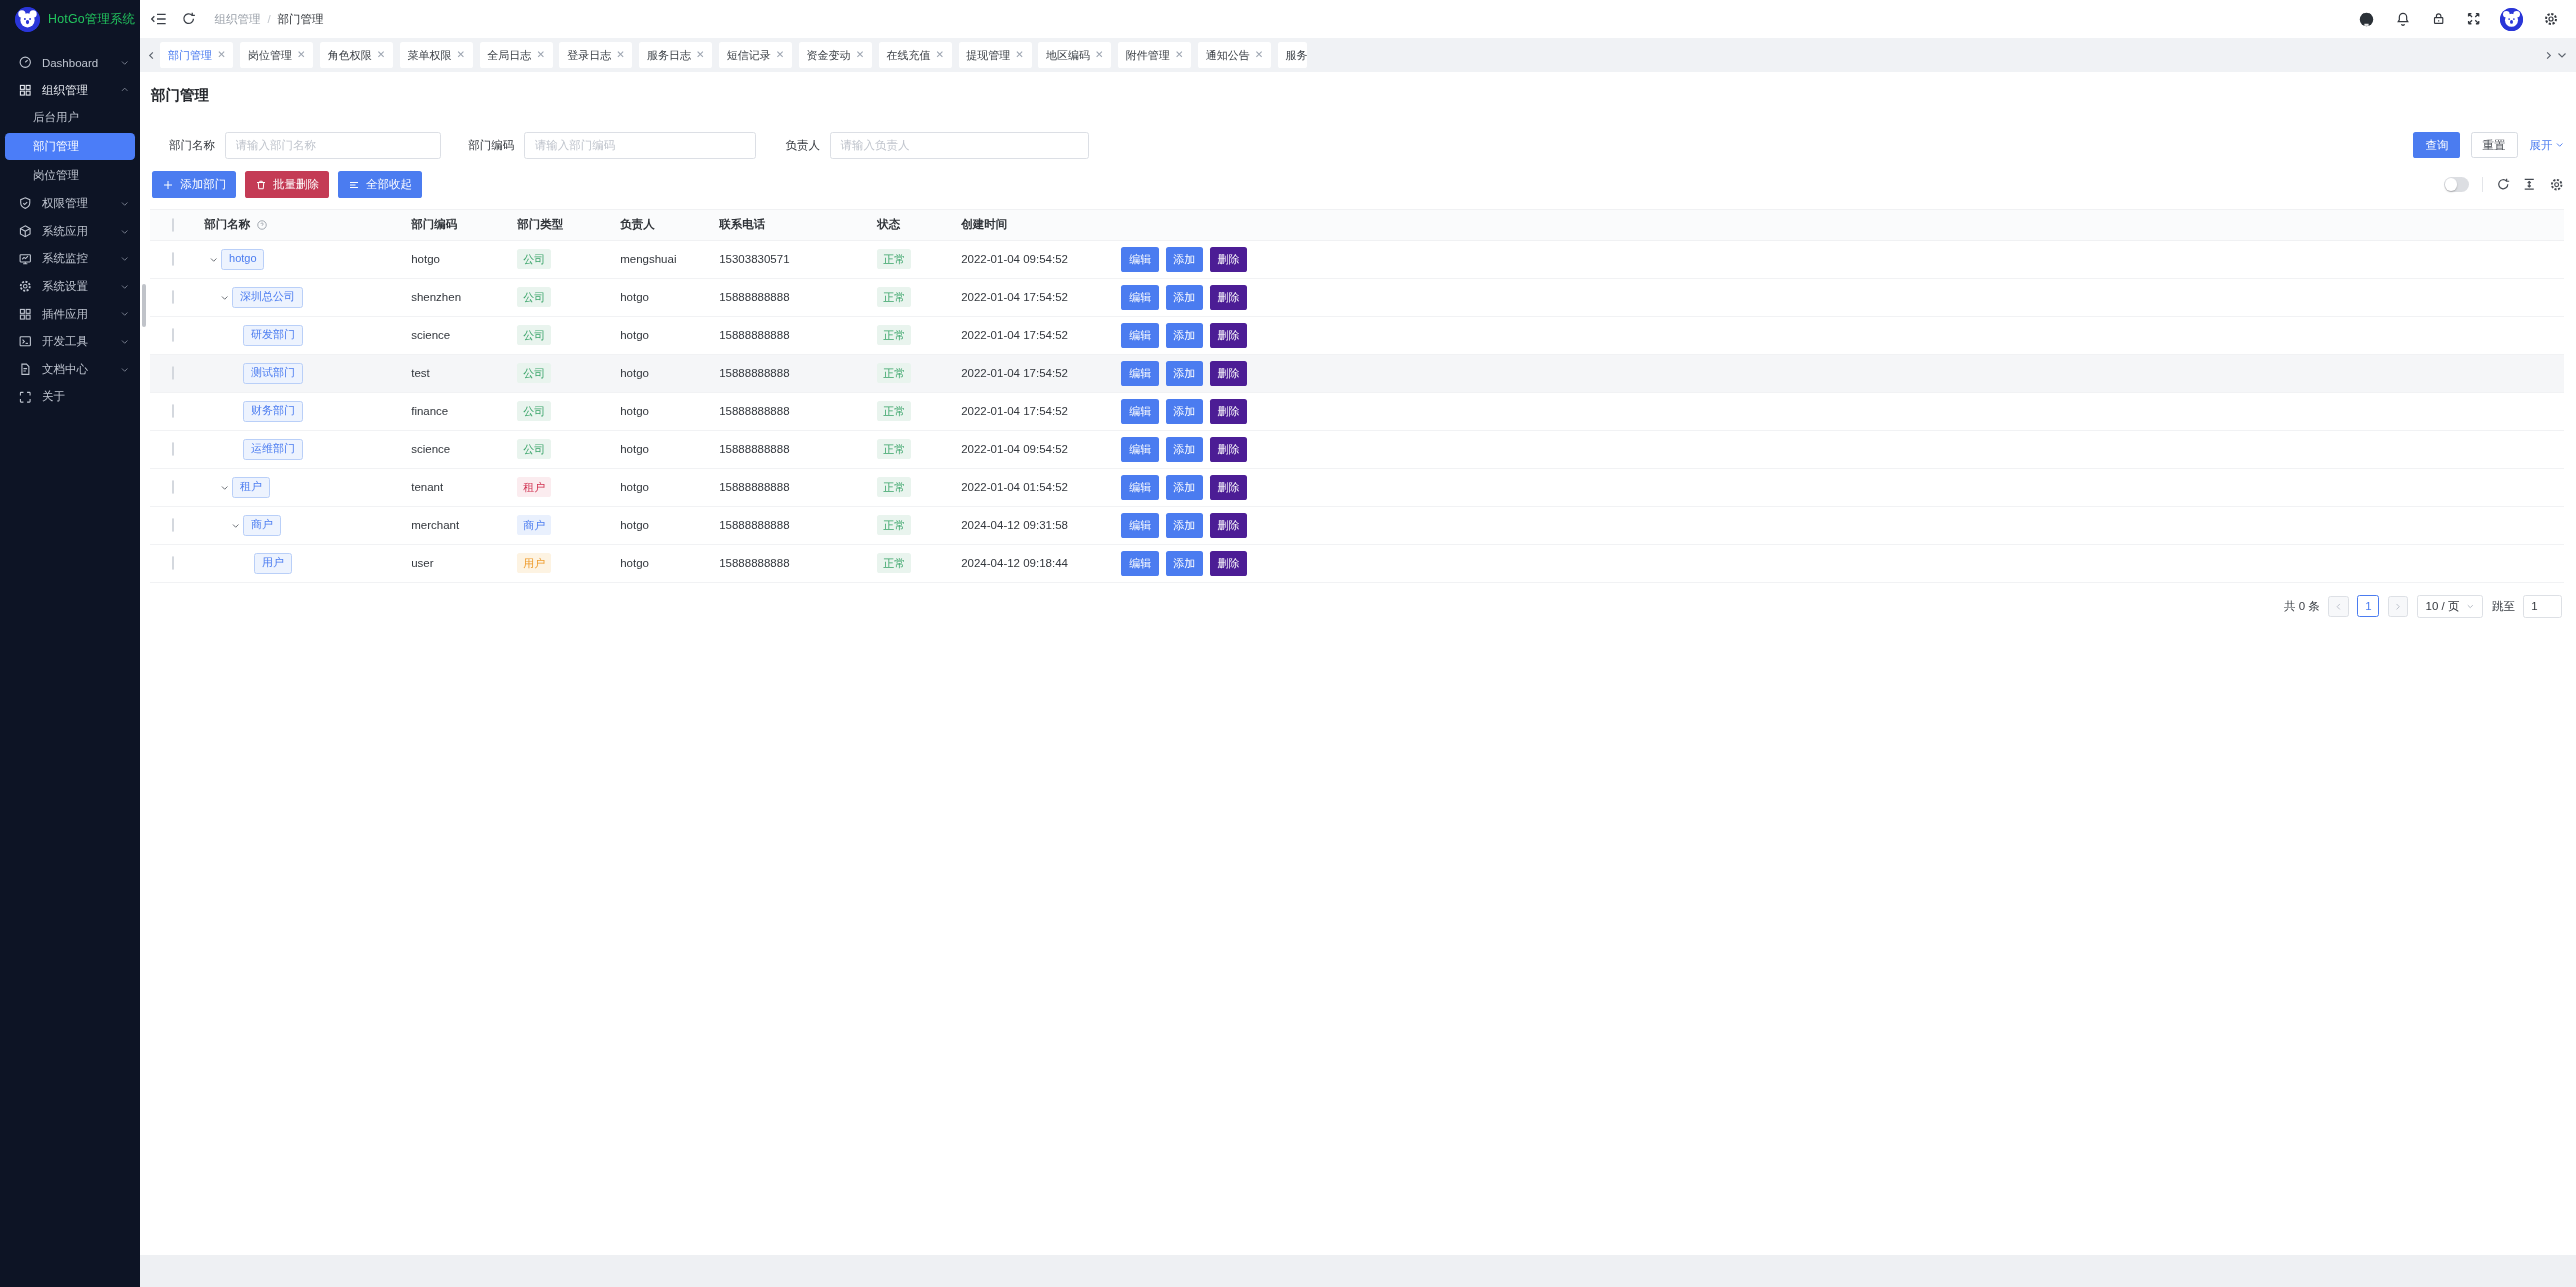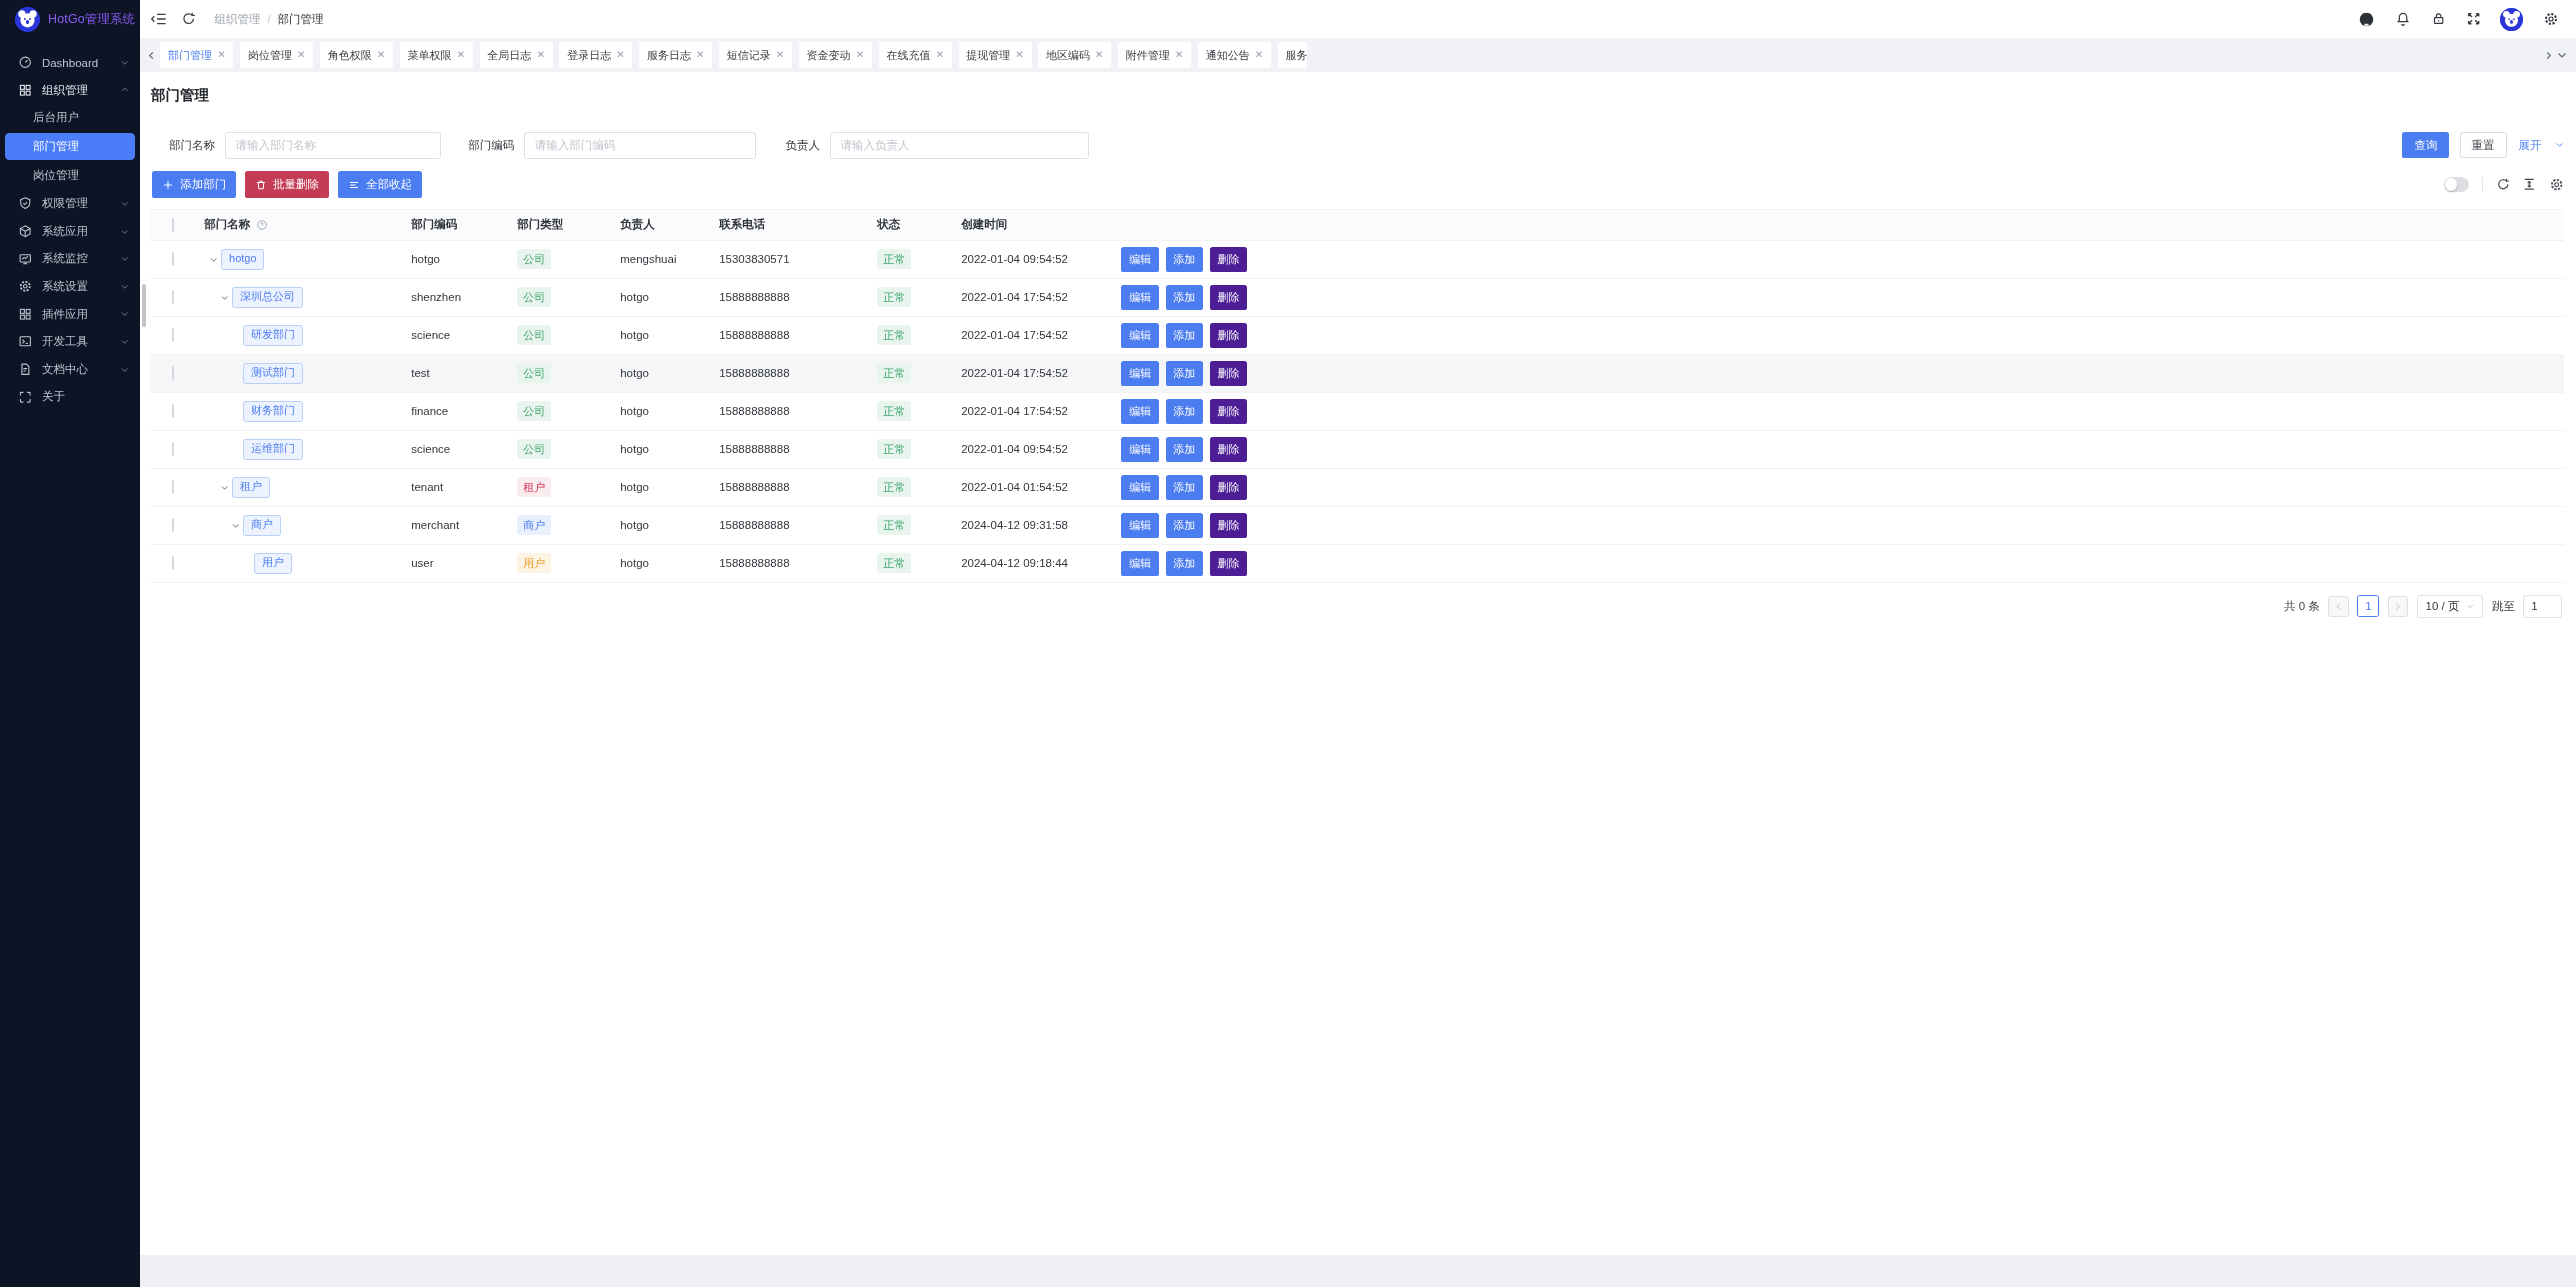--- a/index.html
+++ b/index.html
@@ -5,21 +5,21 @@
   * { margin:0; padding:0; box-sizing:border-box; }
   html,body { width:1288px; height:644px; overflow:hidden; background:#fff;
     font-family:"Liberation Sans","DejaVu Sans",sans-serif; font-size:11.5px; color:#33373d; }
   .icn { display:inline-flex; align-items:center; justify-content:center; }
   .icn svg { display:block; }
 
   
   .sidebar { position:fixed; left:0; top:0; bottom:0; width:140px; background:#0d1425; z-index:5; }
   .logo-row { height:38px; display:flex; align-items:center; gap:8.5px; padding-left:14.5px; }
   .logo-circle { width:25px; height:25px; border-radius:50%; background:#2a36d8; display:flex; align-items:center; justify-content:center; overflow:hidden; }
-  .logo-title { color:#8b5cf6; font-size:12.4px; font-weight:500; letter-spacing:0.2px; }
+  .logo-title { color:#22c55e; font-size:12.4px; font-weight:500; letter-spacing:0.2px; }
   .menu { padding-top:12px; }
   .menu-item { height:25px; display:flex; align-items:center; padding:0 11px 0 18px; color:#bfc5d0; margin-bottom:2.6px; cursor:pointer; }
   .menu-item .mi-icon { width:14.5px; margin-right:9.4px; color:#bfc5d0; }
   .menu-item .mi-label { flex:1; font-size:11.5px; }
   .menu-item.lit { color:#e8ebf1; } .menu-item.lit .mi-icon { color:#e8ebf1; }
   .mi-chevron { color:#848b9a; }
   .sub-item { height:25.6px; display:flex; align-items:center; padding-left:33px; color:#bfc5d0; margin-bottom:2.6px; font-size:11.5px; cursor:pointer; }
   .sub-item.active { background:#4b7df8; color:#fff; margin-left:5.1px; margin-right:5.1px; padding-left:28px; border-radius:4.3px; height:27px; }
   .side-thumb { position:fixed; left:142px; top:284px; width:4.3px; height:43px; border-radius:2.6px; background:#c0c3c9; z-index:6; }
 
@@ -47,21 +47,21 @@
   .footerband { position:fixed; left:140px; right:0; bottom:0; height:32px; background:#eef0f3; }
   .page-title { margin:13.6px 0 0 11px; font-size:14.5px; font-weight:700; color:#23262b; }
 
   .search-row { display:flex; align-items:center; margin:27px 12px 0 29px; }
   .s-label { color:#33373d; margin-right:10.2px; white-space:nowrap; }
   .s-input { height:27px; border:0.9px solid #dcdfe5; border-radius:2.6px; padding:0 9.4px; font-size:11.5px; color:#33373d; outline:none; font-family:inherit; }
   .s-input::placeholder { color:#c0c5cd; }
   .btn { height:26.4px; border:none; border-radius:2.6px; font-size:11.5px; cursor:pointer; font-family:inherit; display:inline-flex; align-items:center; justify-content:center; }
   .btn-primary { background:#4b7cf0; color:#fff; padding:0 12px; }
   .btn-plain { background:#fff; color:#42474e; border:0.9px solid #d8dce2; padding:0 11px; }
-  .link-expand { color:#4b7cf0; margin-left:12px; display:inline-flex; align-items:center; gap:13px; cursor:pointer; }
+  .link-expand { color:#4b7cf0; margin-left:12px; display:inline-flex; align-items:center; gap:2px; cursor:pointer; }
 
   .toolbar { display:flex; align-items:center; margin:12.8px 12px 0 12px; }
   .tbtn { gap:6px; padding:0 10.2px; margin-right:8.5px; }
   .btn-danger { background:#c43b55; color:#fff; }
   .toolbar .tright { margin-left:auto; display:flex; align-items:center; }
   .toggle { width:25.6px; height:14.5px; border-radius:7.7px; background:#dcdee2; position:relative; cursor:pointer; }
   .toggle .knob { position:absolute; left:0.9px; top:0.9px; width:12.8px; height:12.8px; border-radius:50%; background:#fff; box-shadow:0 0.9px 1.7px rgba(0,0,0,.25); }
   .vdiv { width:0.9px; height:14.5px; background:#e3e5e9; margin:0 12.8px; }
   .citl { color:#464b53; margin-left:12px; cursor:pointer; }
 

